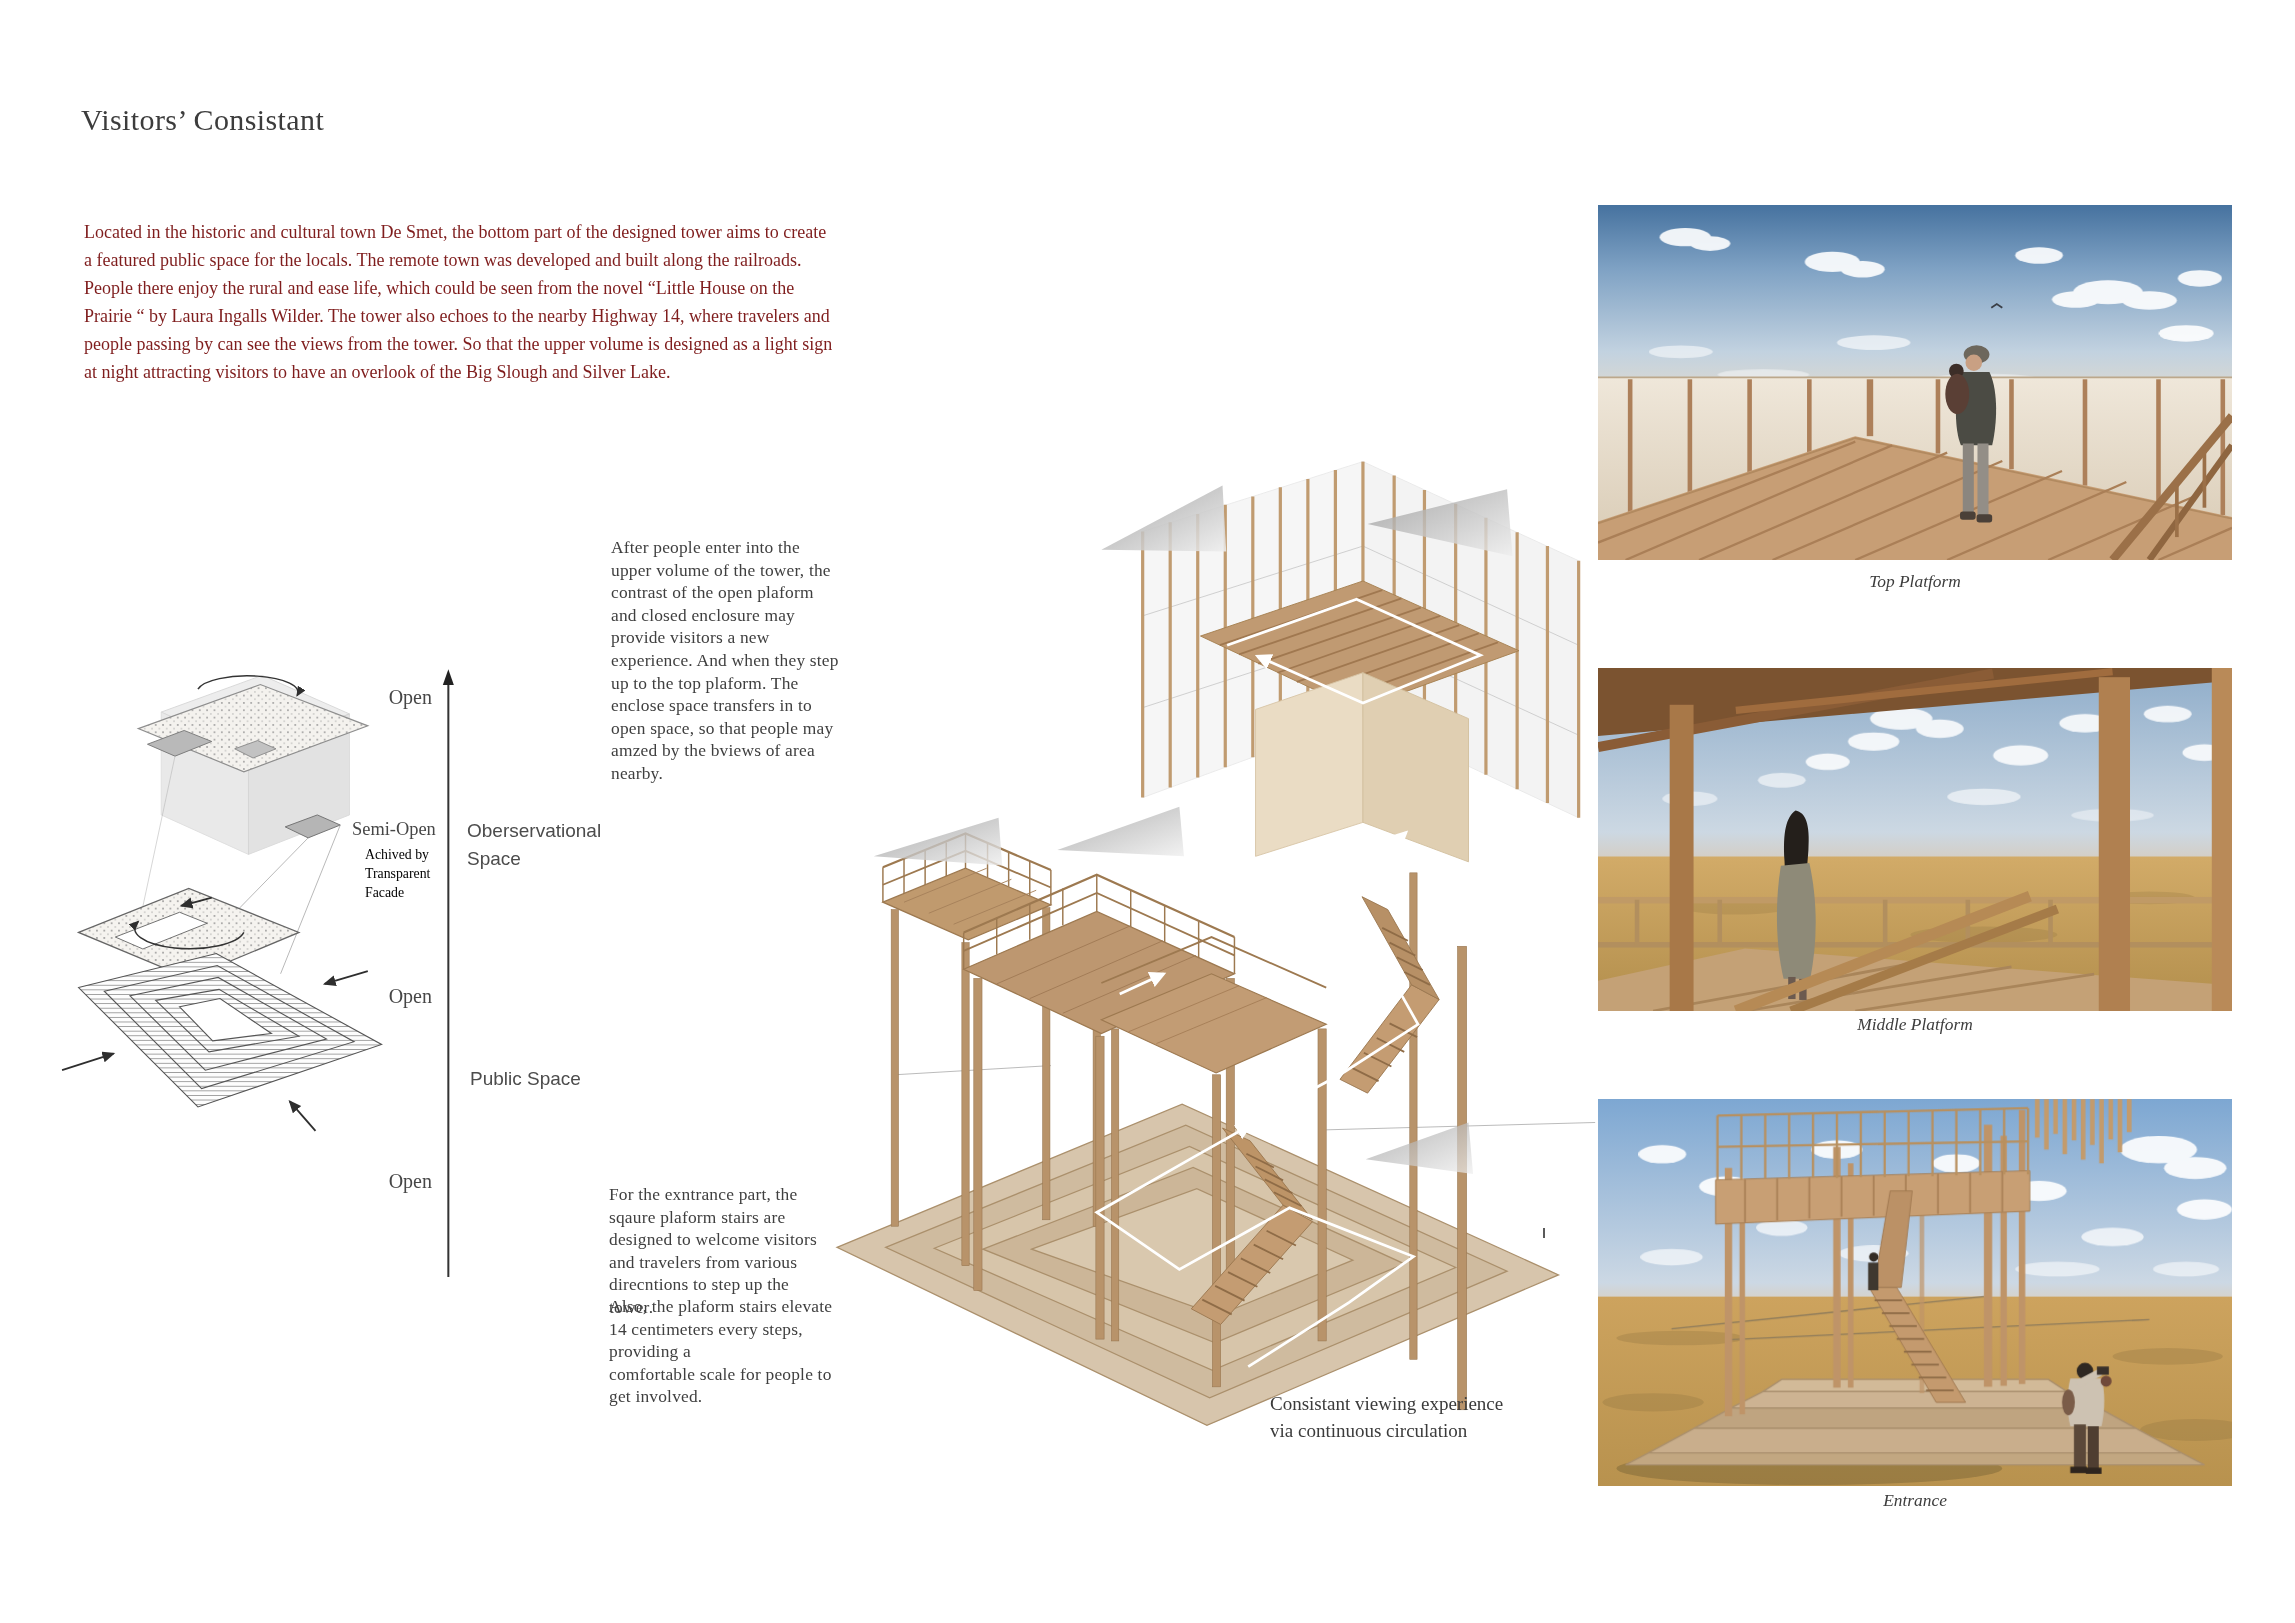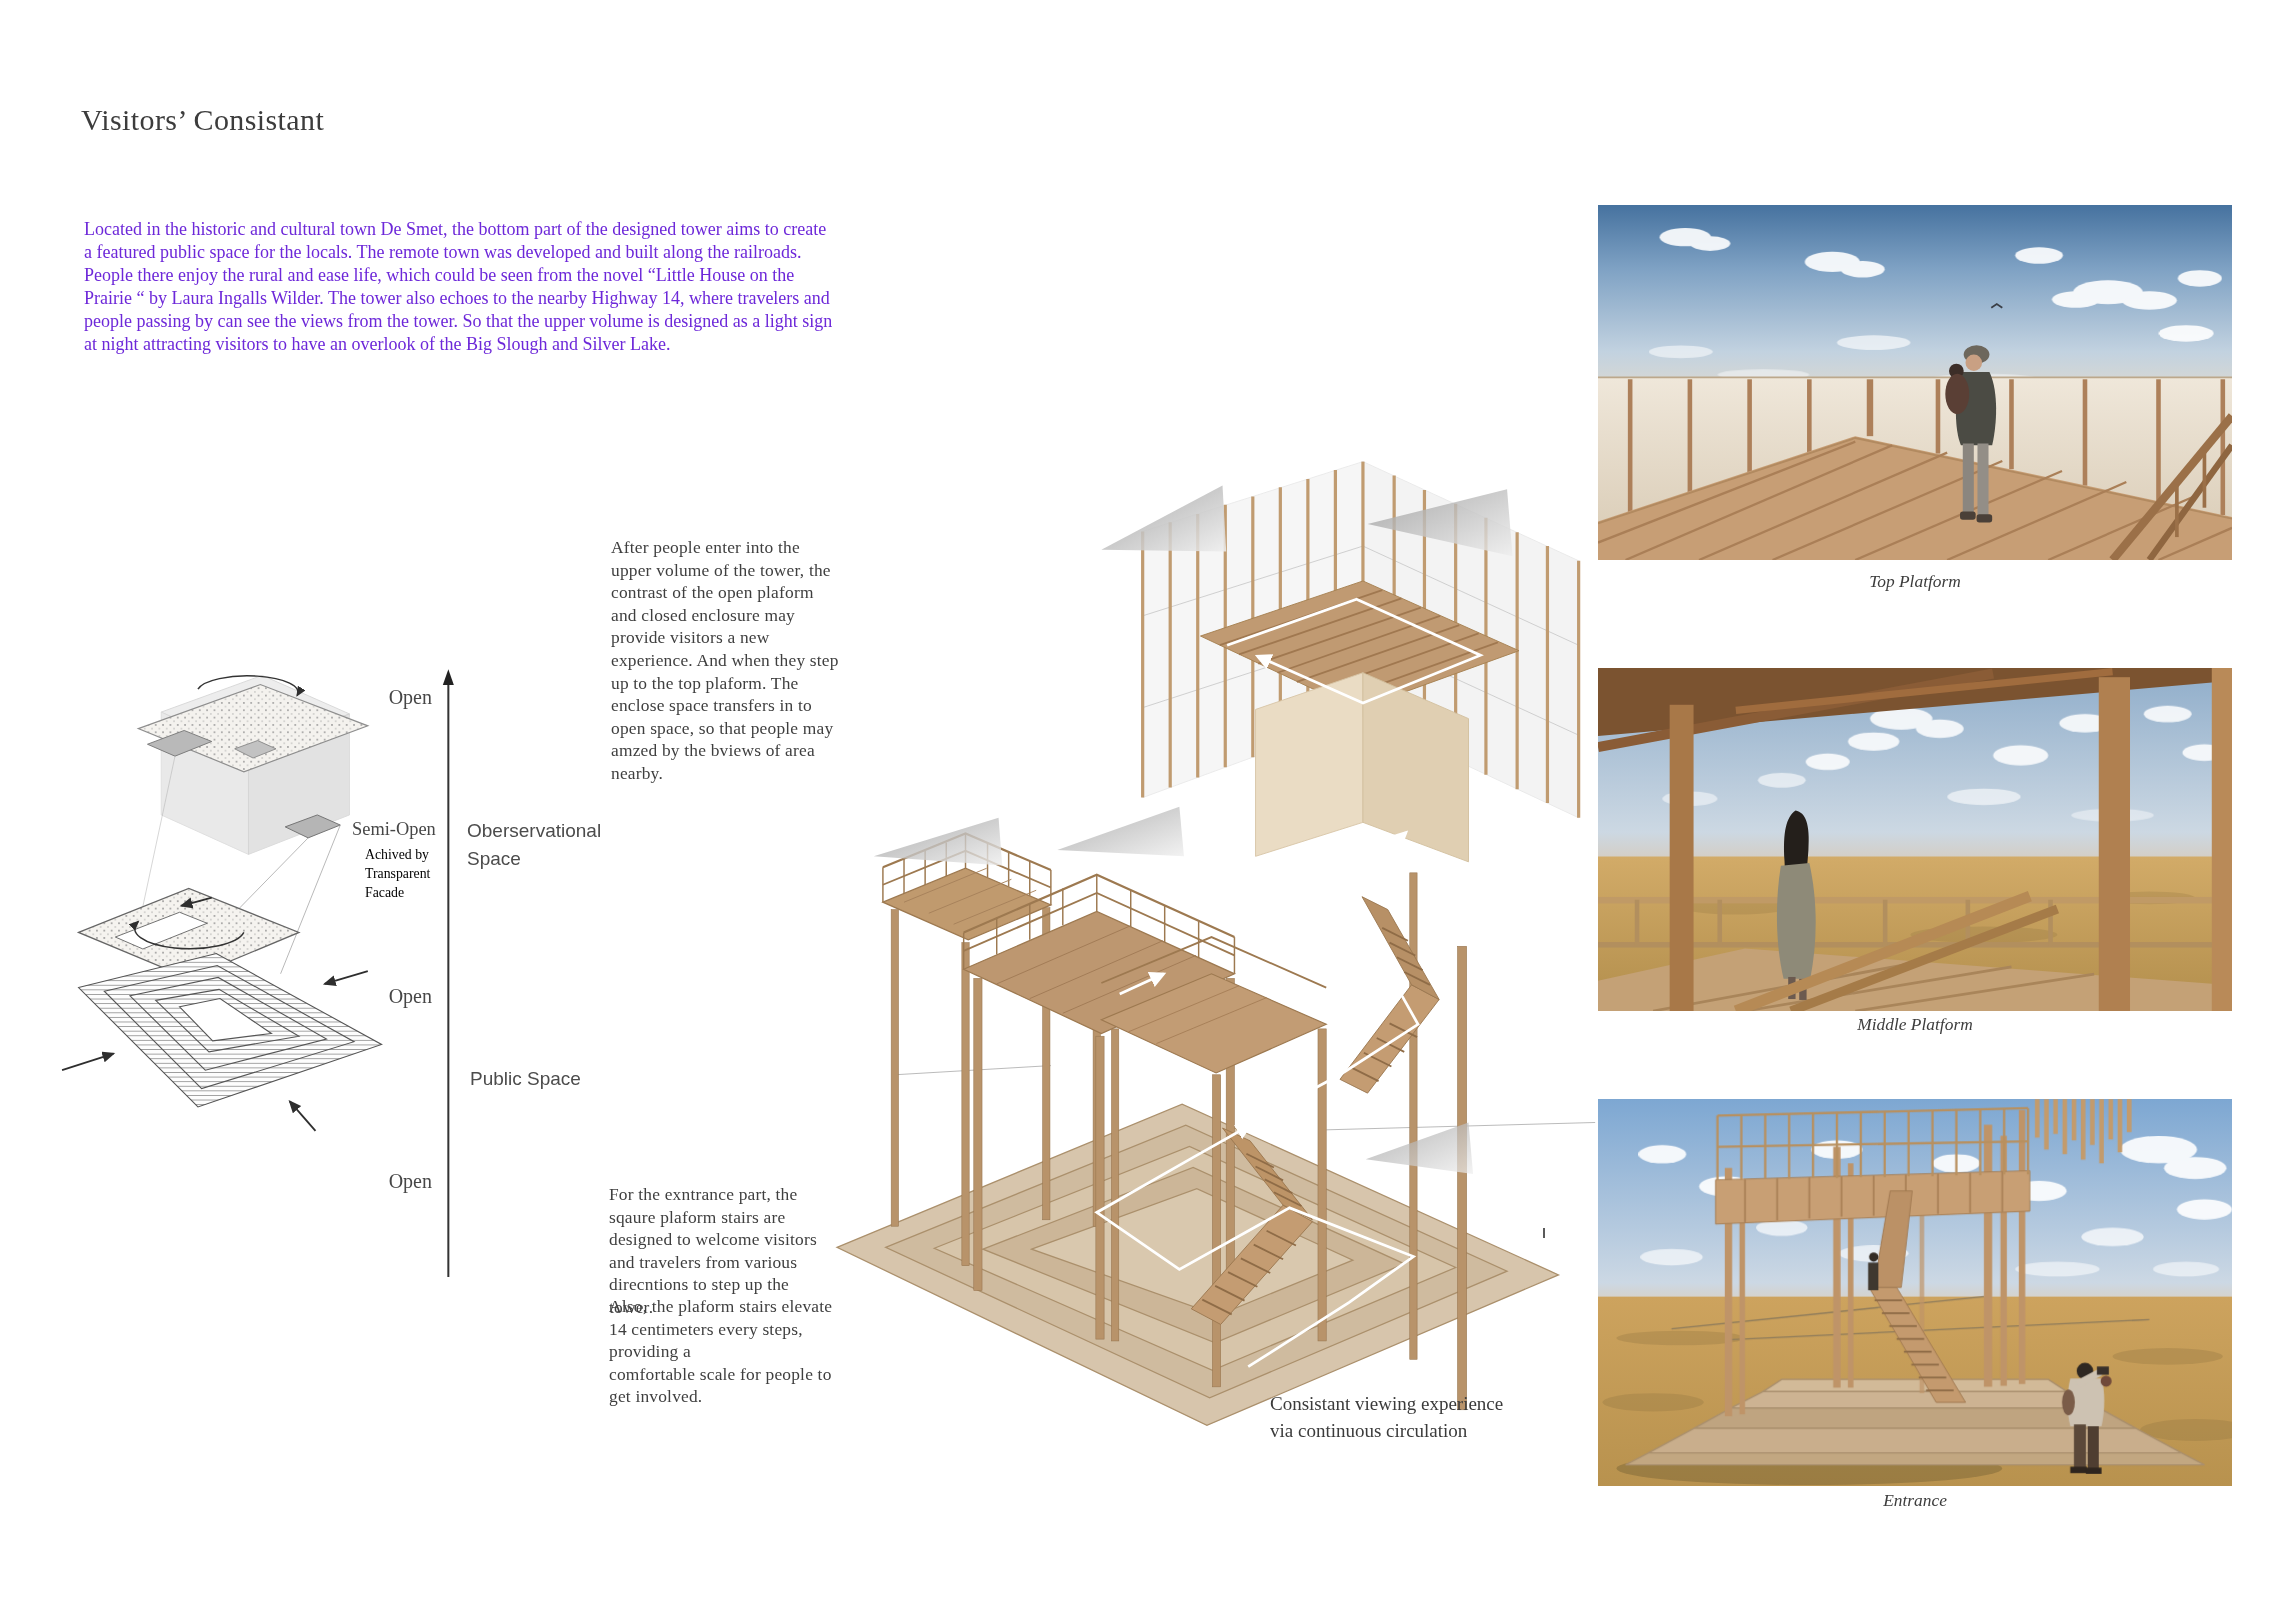--- a/index.html
+++ b/index.html
@@ -1,20 +1,20 @@
 <!DOCTYPE html>
 <html style="font-size:14.7px"><head>
 <meta charset="utf-8">
 <style>
   html,body{margin:0;padding:0;background:#ffffff;}
   .board{position:relative;width:2296px;height:1624px;background:#ffffff;overflow:hidden;
          font-family:"Liberation Serif",serif;color:#3f3f3f;}
   .abs{position:absolute;}
   .page-title{left:81px;top:103px;font-size:30px;letter-spacing:0.4px;color:#3c3c3c;}
-  .intro{left:84px;top:218px;width:751px;font-size:18px;line-height:23px;color:#6d28d9;}
+  .intro{left:84px;top:218px;width:751px;font-size:18px;line-height:28px;color:#7f1d1d;}
   .ann{width:231px;font-size:17.4px;line-height:22.6px;color:#3f3f3f;white-space:pre-line;letter-spacing:0.2px;}
   .ann1{left:611px;top:536px;}
   .ann2{left:611px;top:886px;}
   .ann3{left:609px;top:1153px;width:224px;margin-top:30px;}
   .ann4{left:609px;top:1295px;}
   .axis-label{font-size:20px;color:#474747;width:78px;text-align:right;}
   .semi{left:352px;top:819px;font-size:18.4px;color:#474747;}
   .semi-note{left:365px;top:845px;font-size:13.8px;line-height:19px;color:#000000;white-space:pre-line;}
   .zone{font-family:"Liberation Sans",sans-serif;font-size:19px;line-height:27.5px;color:#4c4c4c;}
   .zone-obs{left:467px;top:817px;width:163px;}

